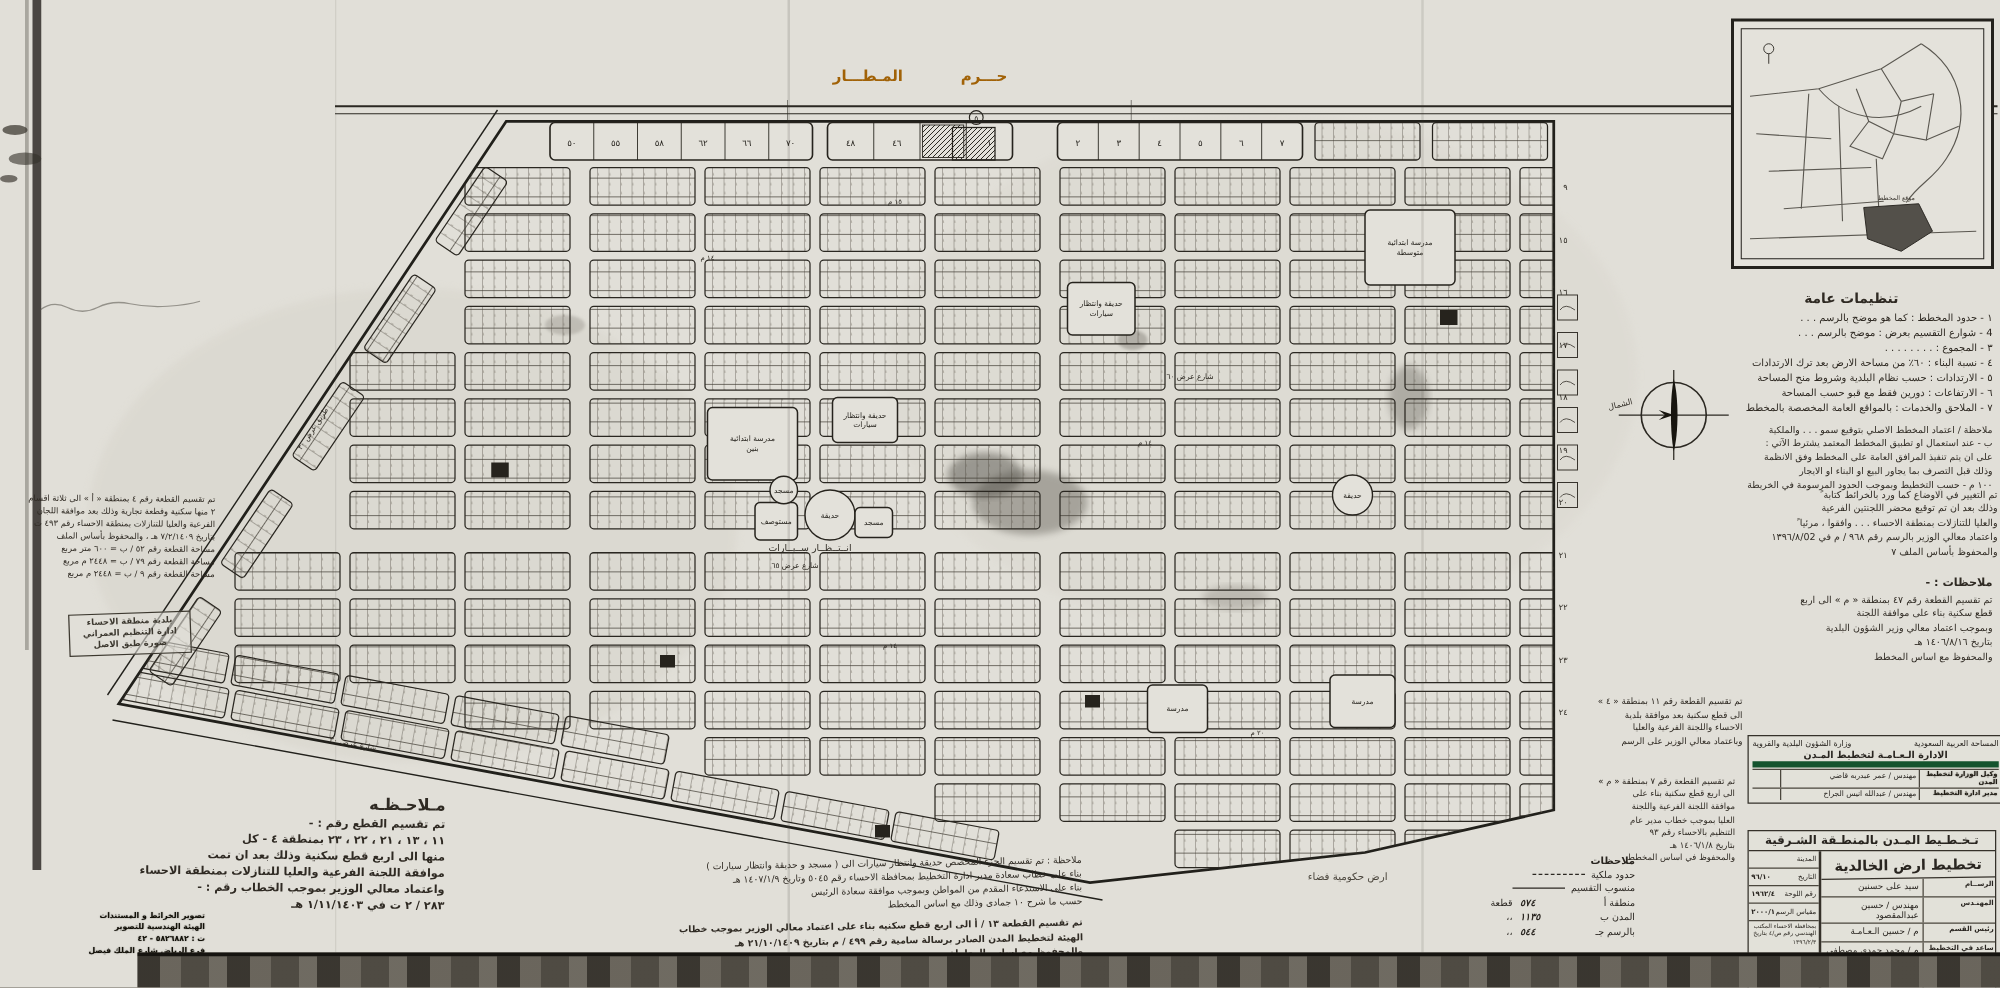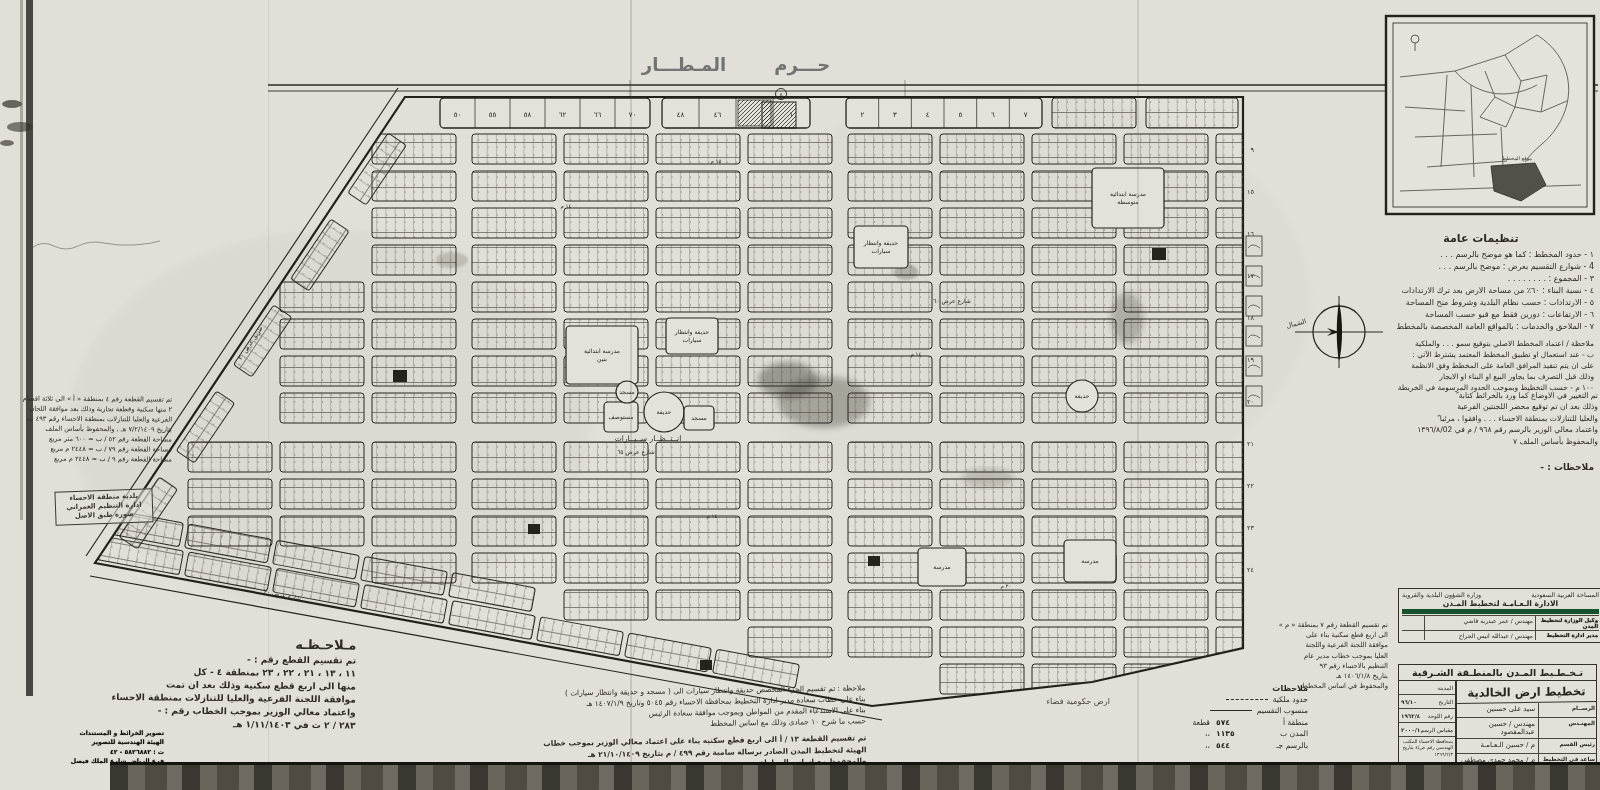--- a/index.html
+++ b/index.html
@@ -5,38 +5,38 @@
   html,body{margin:0;padding:0;background:#75726b;}
   .sheet{
     position:relative;width:1600px;height:790px;overflow:hidden;
     background:#e1dfd8;
     font-family:"DejaVu Sans",sans-serif;color:#292520;direction:rtl;
   }
   .abs{position:absolute;}
   .mapsvg{position:absolute;left:0;top:0;}
   
   .airport{
-    font-size:18px;font-weight:bold;letter-spacing:2px;word-spacing:42px;
-    color:#737373;text-align:center;
+    font-size:12px;font-weight:bold;letter-spacing:2px;word-spacing:42px;
+    color:#a16207;text-align:center;
   }
   .hand{color:#2f2a23;}
   .lines div{white-space:nowrap;line-height:1.5;}
   .ann-items{font-size:8px;line-height:1.55;width:100%;}
   .ann-sub{font-size:7.4px;margin-top:5px;line-height:1.5;}
   .ann-head{font-size:11px;font-weight:bold;text-align:center;margin-bottom:4px;letter-spacing:1px;}
   .para{font-size:7.6px;line-height:1.55;}
   .mid-head{font-size:9px;font-weight:bold;margin-bottom:2px;}
   .legend{font-size:7.6px;}
   .legend-head{font-size:8px;font-weight:bold;text-align:right;margin-bottom:2px;}
   .legend-row{display:flex;align-items:center;gap:5px;margin:2px 0;}
   .legend-row .sample{width:42px;height:0;border-top:1.4px solid #2c2822;}
   .legend-row .sample.dashed{border-top-style:dashed;}
   .zone-row{display:flex;gap:6px;margin:2.5px 0;}
   .zone-row .zn{width:52px;}
-  .zone-row .zc{width:34px;font-weight:bold;text-align:left;}
+  .zone-row .zc{width:34px;font-weight:bold;text-align:left;font-style:italic;}
   .vacant{font-size:8.2px;color:#4a453c;letter-spacing:2px;}
   .note-bl{font-size:9px;font-weight:bold;transform:rotate(.6deg);}
   .note-bl .head{font-size:13px;margin-bottom:2px;letter-spacing:2px;}
   .note-bl .lines div{line-height:1.45;}
   .left-margin-notes{font-size:6.7px;transform:rotate(.4deg);}
   .muni-stamp{
     border:1.6px solid #3c382f;color:#3c382f;text-align:center;
     font-size:6.8px;font-weight:bold;line-height:1.35;padding:2px 1px;
     transform:rotate(-2deg);background:rgba(225,223,216,.6);
   }
@@ -473,21 +473,34 @@
   <div class="abs hand para lines" style="left:1254px;top:390px;width:344px;" id="ann-change">
       <div>تم التغيير في الاوضاع كما ورد بالخرائط كتابة ً</div>
       <div>وذلك بعد ان تم توقيع محضر اللجنتين الفرعية</div>
       <div>والعليا للتنازلات بمنطقة الاحساء . . . وافقوا ، مرئيا ً</div>
       <div>واعتماد معالي الوزير بالرسم رقم ٩٦٨ / م في ١٣٩٦/٨/02</div>
       <div>والمحفوظ بأساس الملف ٧</div>
     </div>
 
   <div class="abs hand" style="left:1300px;top:462px;width:294px;text-align:right;">
     <div class="mid-head">ملاحظات : -</div>
+    <div id="ann-mid1" class="para lines">
+        <div>تم تقسيم القطعة رقم ٤٧ بمنطقة « م » الى اربع</div>
+        <div>قطع سكنية بناء على موافقة اللجنة</div>
+        <div>وبموجب اعتماد معالي وزير الشؤون البلدية</div>
+        <div>بتاريخ ١٤٠٦/٨/١٦ هـ</div>
+        <div>والمحفوظ مع اساس المخطط</div>
+      </div>
   </div>
+  <div class="abs hand para lines" style="left:1254px;top:556px;width:140px;font-size:7px;" id="ann-mid2">
+      <div>تم تقسيم القطعة رقم ١١ بمنطقة « ٤ »</div>
+      <div>الى قطع سكنية بعد موافقة بلدية</div>
+      <div>الاحساء واللجنة الفرعية والعليا</div>
+      <div>وباعتماد معالي الوزير على الرسم</div>
+    </div>
   <div class="abs hand para lines" style="left:1250px;top:620px;width:138px;font-size:6.8px;" id="ann-left">
       <div>تم تقسيم القطعة رقم ٧ بمنطقة « م »</div>
       <div>الى اربع قطع سكنية بناء على</div>
       <div>موافقة اللجنة الفرعية واللجنة</div>
       <div>العليا بموجب خطاب مدير عام</div>
       <div>التنظيم بالاحساء رقم ٩٣</div>
       <div>بتاريخ ١٤٠٦/١/٨ هـ</div>
       <div>والمحفوظ في اساس المخطط</div>
     </div>
 

